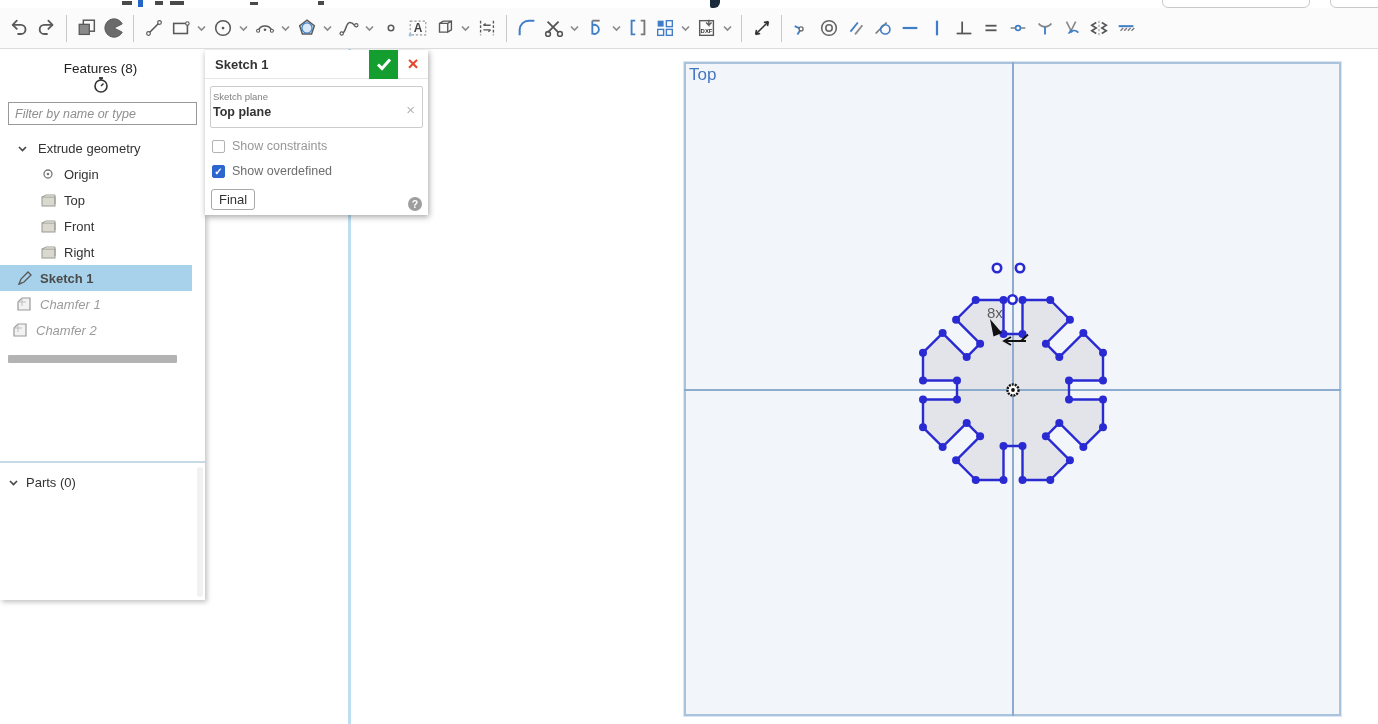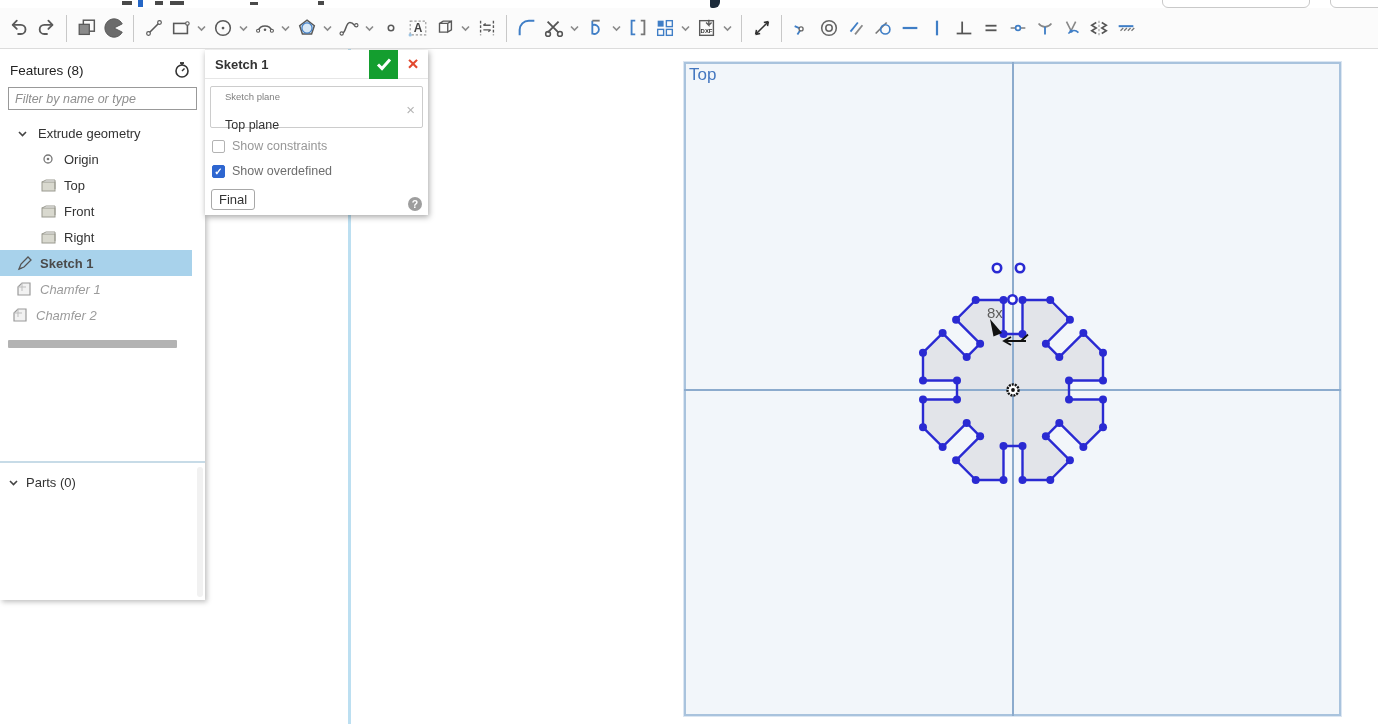--- a/index.html
+++ b/index.html
@@ -13,44 +13,44 @@
 
   
   .toolbar { position:absolute; left:0; top:8px; width:1378px; height:41px; background:#fbfbfb; border-bottom:1px solid #dcdcdc; display:flex; align-items:center; padding-left:6px; z-index:25; }
   .tb-btn { width:27px; height:28px; display:flex; align-items:center; justify-content:center; flex:0 0 auto; cursor:pointer; }
   .tb-btn svg { width:22px; height:22px; }
   .tb-chev { width:15px; height:28px; display:flex; align-items:center; justify-content:center; flex:0 0 auto; cursor:pointer; }
   .tb-div { width:1px; height:27px; background:#c8c8c8; margin:0 6px; flex:0 0 auto; }
 
   
   .features-panel { position:absolute; left:0; top:49px; width:205px; height:551px; background:#fff; box-shadow:2px 2px 5px rgba(0,0,0,.25); z-index:20; }
-  .fp-header { display:flex; align-items:center; justify-content:space-between; padding:12px 14px 6px 10px; }
+  .fp-header { display:flex; align-items:center; justify-content:space-between; padding:12px 14px 6px 10px;flex-direction:column; }
   .fp-title { font-size:13.5px; color:#222; }
   .fp-filter { margin:2px 8px 6px 8px; width:189px; height:23px; border:1px solid #999; background:#fff; font-size:12.5px; font-style:italic; color:#000000; padding:0 6px; font-family:"Liberation Sans",sans-serif; }
   .fp-filter::placeholder { color:#8f8f8f; font-style:italic; }
   .tree { margin-top:4px; }
   .tree-row { height:26px; display:flex; align-items:center; font-size:13px; color:#333; cursor:pointer; }
   .tree-row .ticon { display:flex; width:16px; height:16px; align-items:center; justify-content:center; margin-right:8px; flex:0 0 auto; }
   .tree-row.selected { background:#a8d2eb; font-weight:bold; color:#4a4a4a; width:192px; }
   .tree-row.suppressed { color:#9b9b9b; font-style:italic; }
   .rollback-bar { margin:12px 0 0 8px; width:169px; height:8px; background:#b3b3b3; border-radius:1px; cursor:pointer; }
   .fp-divider { position:absolute; left:0; top:412px; width:205px; height:2px; background:#c7dbe7; }
   .parts-row { position:absolute; left:8px; top:420px; display:flex; align-items:center; font-size:13px; color:#333; height:26px; cursor:pointer;justify-content:space-between; }
   .parts-row .chev { margin-right:7px; display:flex; }
   .fp-scroll { position:absolute; right:2px; top:418px; width:6px; height:130px; background:#f1f1f1; border-radius:3px; }
 
   
   .dialog { position:absolute; left:205px; top:50px; width:223px; height:165px; background:#fff; box-shadow:1px 2px 6px rgba(0,0,0,.35); z-index:22; }
   .dlg-header { height:29px; display:flex; align-items:center; border-bottom:1px solid #e6e6e6; }
   .dlg-title { font-size:13px; font-weight:bold; color:#333; padding-left:10px; flex:1; }
   .dlg-accept { width:29px; height:29px; background:#149e2f; display:flex; align-items:center; justify-content:center; cursor:pointer; }
   .dlg-close { width:30px; height:29px; display:flex; align-items:center; justify-content:center; color:#e2492f; font-size:19px; font-weight:bold; cursor:pointer; }
-  .plane-field { margin:7px 5px 0 5px; border:1px solid #ccc; border-radius:2px; height:42px; padding:4px 14px; position:relative; cursor:text; }
+  .plane-field { margin:7px 5px 0 5px; border:1px solid #ccc; border-radius:2px; height:42px; padding:4px 2px; position:relative; cursor:text; }
   .plane-label { font-size:9.5px; color:#808080; }
-  .plane-value { font-size:12.5px; color:#333; margin-top:16px; }
+  .plane-value { font-size:12.5px; color:#333; margin-top:3px;font-weight:bold; }
   .plane-clear { position:absolute; right:7px; top:14px; color:#b5b5b5; font-size:15px; cursor:pointer; }
   .chk-row { display:flex; align-items:center; margin:11px 0 0 7px; cursor:pointer; }
   .chk-box { width:13px; height:13px; border:1px solid #b3b3b3; border-radius:2px; background:#fff; margin-right:7px; display:flex; align-items:center; justify-content:center; }
   .chk-box.checked { background:#2e66d0; border-color:#2e66d0; color:#fff; font-size:10px; font-weight:bold; }
   .chk-label { font-size:12.5px; }
   .chk-label.dim { color:#979797; } .chk-label.mid { color:#6e6e6e; }
   .final-btn { position:absolute; left:6px; bottom:5px; border:1px solid #a8a8a8; border-radius:3px; background:#fff; font-size:13px; color:#333; padding:2px 7px; cursor:pointer; font-family:"Liberation Sans",sans-serif; }
   .help-icon { position:absolute; right:6px; bottom:4px; width:14px; height:14px; border-radius:50%; background:#9e9e9e; color:#fff; font-size:10.5px; font-weight:bold; display:flex; align-items:center; justify-content:center; cursor:pointer; }
 
   

